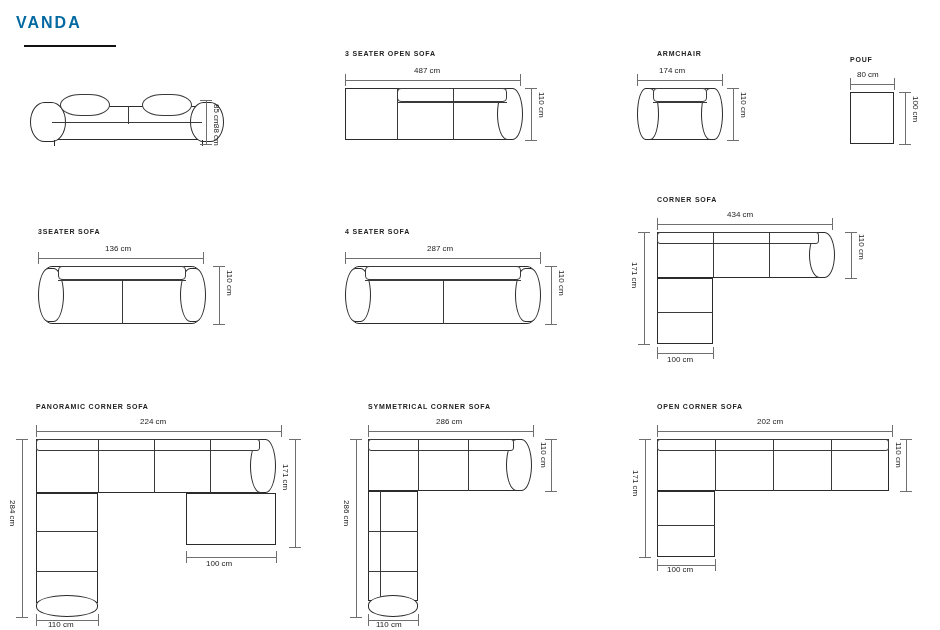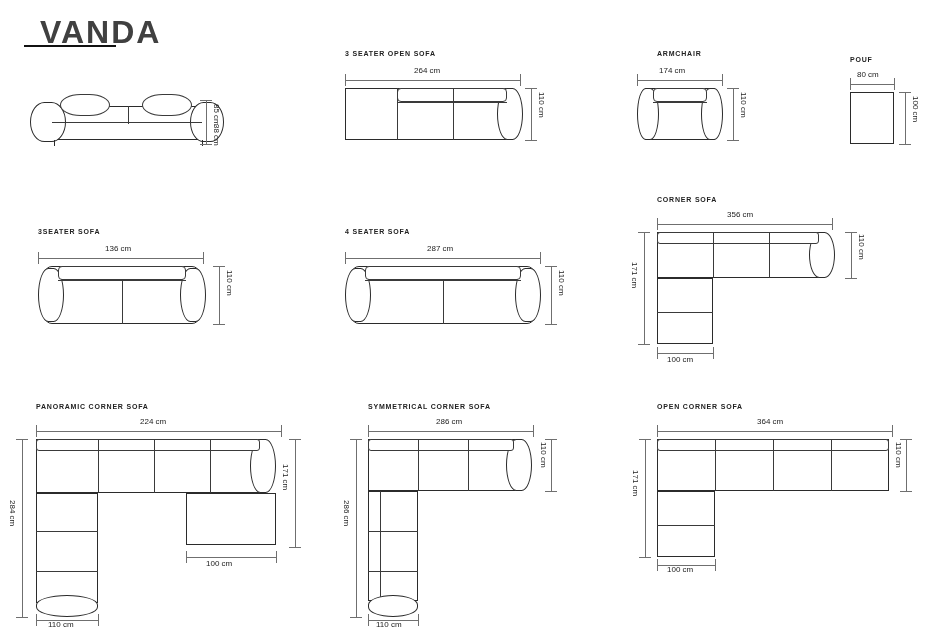--- a/index.html
+++ b/index.html
@@ -5,22 +5,22 @@
   html,body{margin:0;padding:0;}
   body{
     width:940px;height:630px;
     background:#ffffff;
     font-family:"Liberation Sans", sans-serif;
     color:#111;
     position:relative;
     overflow:hidden;
   }
   .brand{
-    position:absolute;left:40px;top:14px;
-    font-size:32px;letter-spacing:2px;font-weight:700;color:#404040;
+    position:absolute;left:16px;top:14px;
+    font-size:16px;letter-spacing:2px;font-weight:700;color:#0369a1;
   }
   .brand-rule{
     position:absolute;left:24px;top:45px;width:92px;height:2px;background:#111;
   }
   .item{position:absolute;}
   .cap{
     font-size:7px;letter-spacing:.8px;font-weight:700;color:#222;
     text-transform:uppercase;white-space:nowrap;
   }
   
@@ -71,21 +71,21 @@
 <div class="dim v" style="position:absolute;left:212px;top:104px;">85 cm</div>
 
 <div class="dl-v" style="left:206px;top:122px;height:22px;"></div>
 <div class="dim v" style="position:absolute;left:212px;top:124px;">38 cm</div>
 
 <div class="cap" style="position:absolute;left:345px;top:50px;">3 SEATER OPEN SOFA</div>
 
 <div class="dl-h" style="left:345px;top:80px;width:175px;"></div>
 <div class="tick-v" style="left:345px;top:74px;height:12px;"></div>
 <div class="tick-v" style="left:520px;top:74px;height:12px;"></div>
-<div class="dim" style="position:absolute;left:414px;top:66px;">264 cm</div>
+<div class="dim" style="position:absolute;left:414px;top:66px;">487 cm</div>
 
 <div class="item" style="left:345px;top:88px;width:180px;height:56px;">
   <div class="body" style="left:0px;top:0px;width:168px;height:52px;"></div>
   <div class="arm" style="left:152px;top:0px;width:26px;height:52px;"></div>
   <div class="cush" style="left:52px;top:0px;width:110px;height:14px;border-radius:4px;"></div>
   <div class="collinev" style="left:52px;top:0px;height:52px;"></div>
   <div class="collinev" style="left:108px;top:0px;height:52px;"></div>
   <div class="rowline" style="left:52px;top:14px;width:110px;"></div>
 </div>
 
@@ -157,21 +157,21 @@
 </div>
 <div class="dl-v" style="left:551px;top:266px;height:58px;"></div>
 <div class="tick-h" style="left:545px;top:266px;width:12px;"></div>
 <div class="tick-h" style="left:545px;top:324px;width:12px;"></div>
 <div class="dim v" style="position:absolute;left:557px;top:270px;">110 cm</div>
 
 <div class="cap" style="position:absolute;left:657px;top:196px;">CORNER SOFA</div>
 <div class="dl-h" style="left:657px;top:224px;width:175px;"></div>
 <div class="tick-v" style="left:657px;top:218px;height:12px;"></div>
 <div class="tick-v" style="left:832px;top:218px;height:12px;"></div>
-<div class="dim" style="position:absolute;left:727px;top:210px;">356 cm</div>
+<div class="dim" style="position:absolute;left:727px;top:210px;">434 cm</div>
 <div class="item" style="left:657px;top:232px;width:180px;height:116px;">
 
   <div class="body" style="left:0px;top:0px;width:168px;height:46px;"></div>
   <div class="arm" style="left:152px;top:0px;width:26px;height:46px;"></div>
   <div class="cush" style="left:0px;top:0px;width:162px;height:12px;border-radius:3px;"></div>
   <div class="collinev" style="left:56px;top:0px;height:46px;"></div>
   <div class="collinev" style="left:112px;top:0px;height:46px;"></div>
 
   <div class="body" style="left:0px;top:46px;width:56px;height:66px;"></div>
   <div class="rowline" style="left:0px;top:80px;width:56px;"></div>
@@ -262,21 +262,21 @@
 
 <div class="dl-h" style="left:368px;top:620px;width:50px;"></div>
 <div class="tick-v" style="left:368px;top:614px;height:12px;"></div>
 <div class="tick-v" style="left:418px;top:614px;height:12px;"></div>
 <div class="dim" style="position:absolute;left:376px;top:620px;">110 cm</div>
 
 <div class="cap" style="position:absolute;left:657px;top:403px;">OPEN CORNER SOFA</div>
 <div class="dl-h" style="left:657px;top:431px;width:235px;"></div>
 <div class="tick-v" style="left:657px;top:425px;height:12px;"></div>
 <div class="tick-v" style="left:892px;top:425px;height:12px;"></div>
-<div class="dim" style="position:absolute;left:757px;top:417px;">364 cm</div>
+<div class="dim" style="position:absolute;left:757px;top:417px;">202 cm</div>
 <div class="item" style="left:657px;top:439px;width:240px;height:130px;">
   <div class="body" style="left:0px;top:0px;width:232px;height:52px;"></div>
   <div class="cush" style="left:0px;top:0px;width:232px;height:12px;border-radius:3px;"></div>
   <div class="collinev" style="left:58px;top:0px;height:52px;"></div>
   <div class="collinev" style="left:116px;top:0px;height:52px;"></div>
   <div class="collinev" style="left:174px;top:0px;height:52px;"></div>
   <div class="body" style="left:0px;top:52px;width:58px;height:66px;"></div>
   <div class="rowline" style="left:0px;top:86px;width:58px;"></div>
 </div>
 <div class="dl-v" style="left:906px;top:439px;height:52px;"></div>

